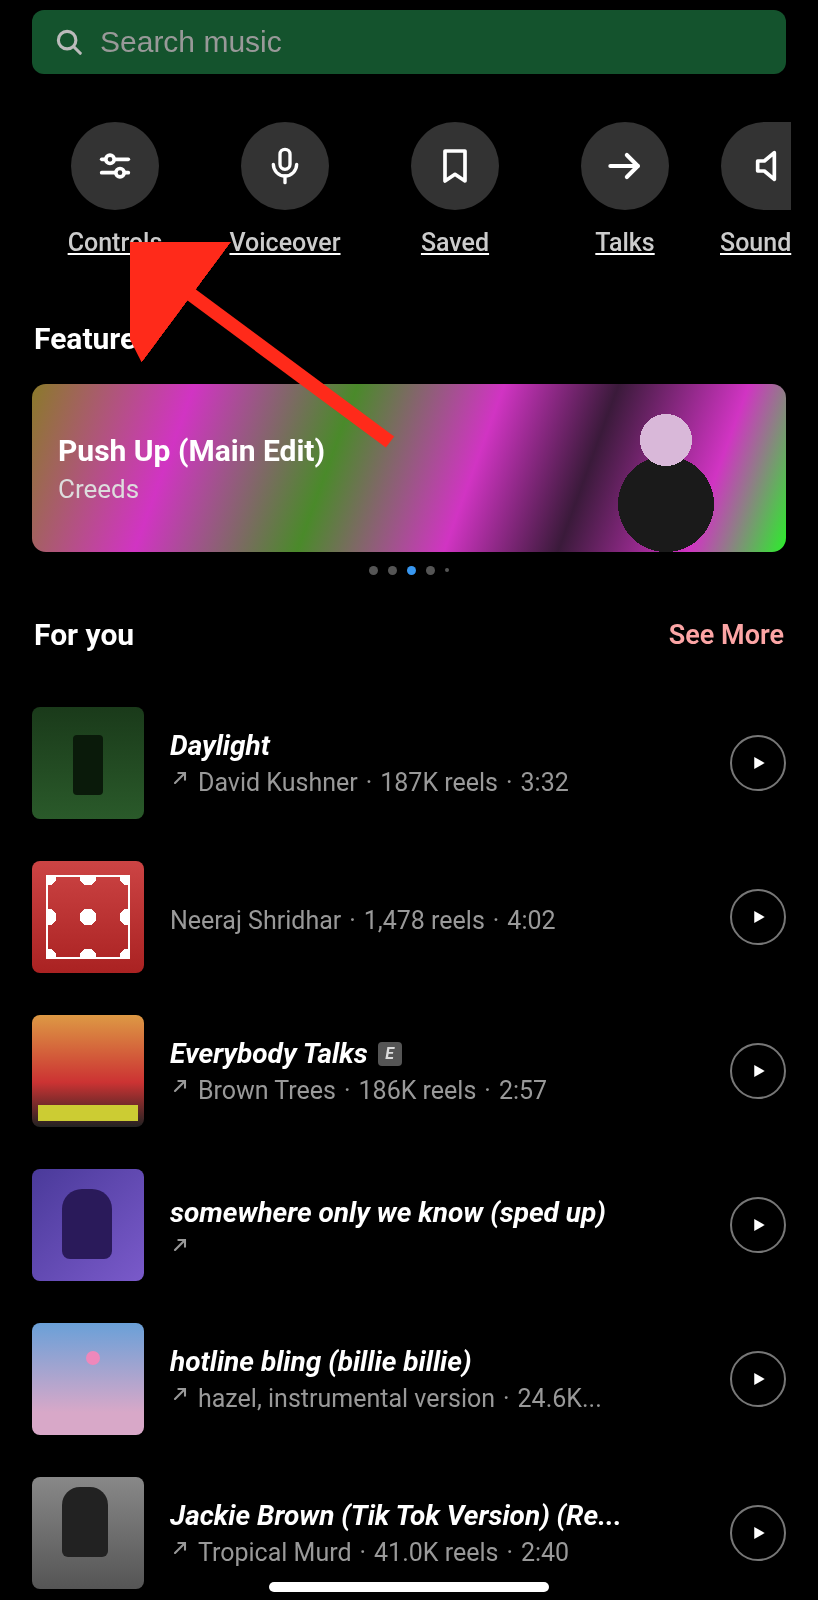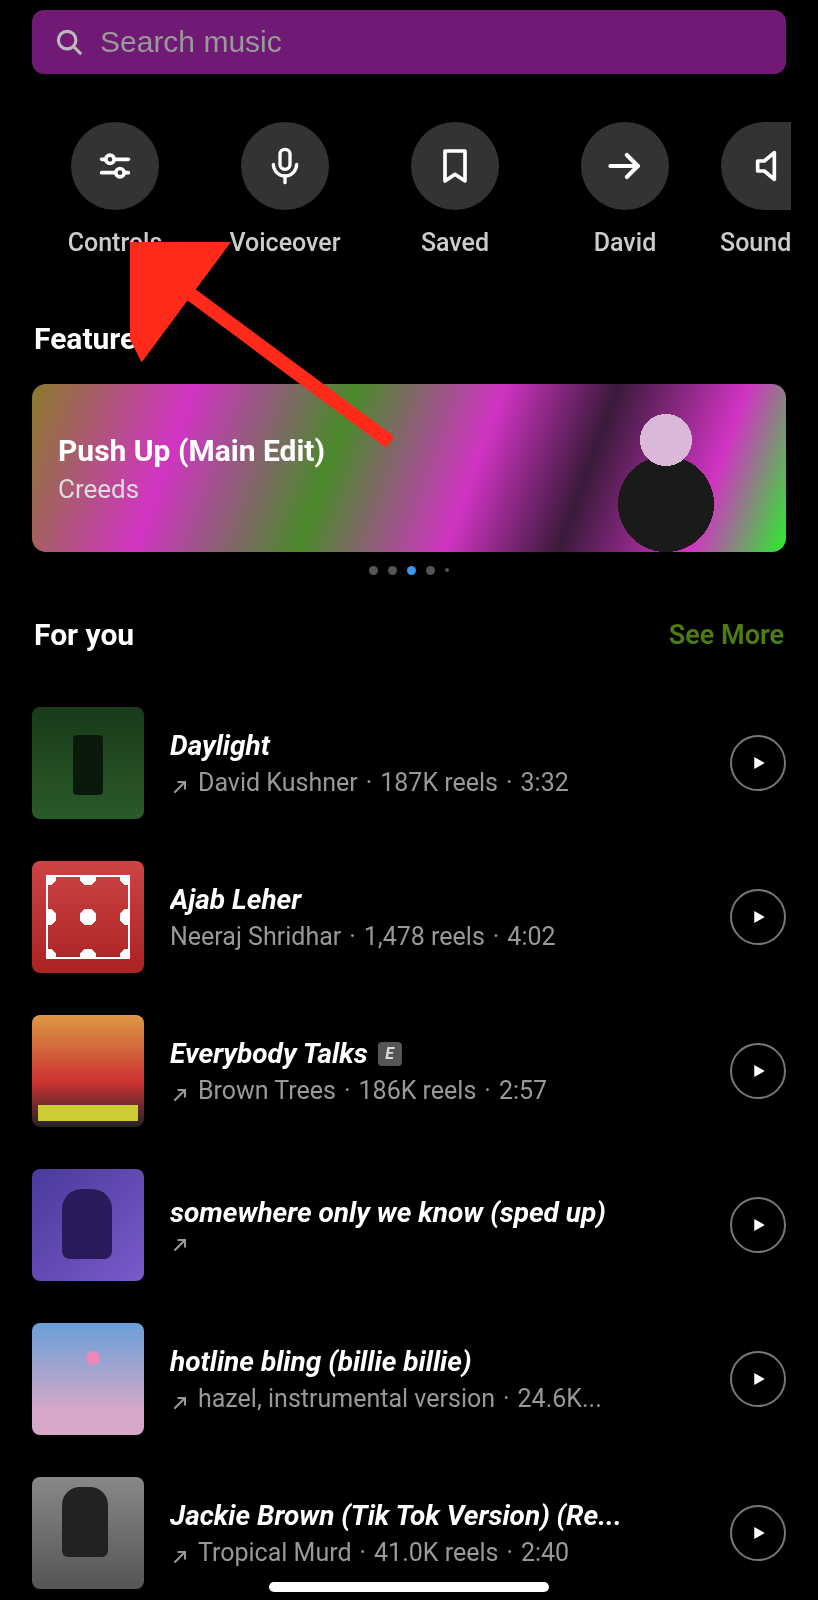--- a/index.html
+++ b/index.html
@@ -10,21 +10,21 @@
     color: #fff;
     font-family: -apple-system, BlinkMacSystemFont, "Segoe UI", Roboto, Helvetica, Arial, sans-serif;
     overflow: hidden;
     position: relative;
   }
 
   
   .search-bar {
     margin: 10px 32px 0 32px;
     height: 64px;
-    background: #701a75;
+    background: #14532d;
     border-radius: 12px;
     display: flex;
     align-items: center;
     padding: 0 22px;
     gap: 16px;
   }
   .search-bar svg { flex-shrink: 0; }
   .search-input {
     background: transparent;
     border: none;
@@ -34,20 +34,21 @@
     flex: 1;
   }
   .search-input::placeholder { color: #999; }
 
   
   .tool-row {
     display: flex;
     gap: 20px;
     padding: 48px 16px 0 40px;
     overflow-x: hidden;
+    text-decoration: underline;
   }
   .tool-item {
     display: flex;
     flex-direction: column;
     align-items: center;
     gap: 18px;
     min-width: 150px;
   }
   .tool-btn {
     width: 88px;
@@ -72,21 +73,21 @@
     padding: 64px 34px 18px 34px;
     font-size: 30px;
     font-weight: 700;
     display: flex;
     justify-content: space-between;
     align-items: center;
   }
   .see-more {
     font-size: 27px;
     font-weight: 600;
-    color: #4d7c0f;
+    color: #fca5a5;
   }
 
   .featured-card {
     margin: 10px 32px 0 32px;
     height: 168px;
     border-radius: 14px;
     position: relative;
     overflow: hidden;
     background: linear-gradient(110deg, #8a7a2a 0%, #d134c3 20%, #4a8a2a 40%, #d134c3 58%, #3a1a3a 72%, #d134c3 88%, #2aef2a 100%);
     display: flex;
@@ -157,21 +158,21 @@
     color: #ddd;
   }
   .t-sub {
     font-size: 25px;
     color: #999;
     margin-top: 6px;
     white-space: nowrap;
     overflow: hidden;
     text-overflow: ellipsis;
     display: flex;
-    align-items: flex-end;
+    align-items: flex-start;
     gap: 8px;
   }
   .trend-icon { display:inline-flex; }
   .play-btn {
     width: 56px;
     height: 56px;
     border-radius: 50%;
     border: 2px solid #777;
     display: flex;
     align-items: center;
@@ -258,21 +259,21 @@
     <span class="tool-label">Saved</span>
   </div>
 
   <div class="tool-item">
     <div class="tool-btn">
       <svg width="44" height="44" viewBox="0 0 24 24" fill="none" stroke="#fff" stroke-width="2.2" stroke-linecap="round" stroke-linejoin="round">
           <line x1="4" y1="12" x2="19" y2="12"></line>
           <polyline points="13 6 19 12 13 18"></polyline>
         </svg>
     </div>
-    <span class="tool-label">David</span>
+    <span class="tool-label">Talks</span>
   </div>
 
   <div class="tool-item cut">
     <div class="tool-btn">
       <svg width="40" height="40" viewBox="0 0 24 24" fill="none" stroke="#fff" stroke-width="2.2" stroke-linejoin="round">
           <path d="M4 9v6h4l6 5V4L8 9H4z"></path>
         </svg>
     </div>
     <span class="tool-label">Sound</span>
   </div>
@@ -324,23 +325,20 @@
     <div class="play-btn">
         <svg width="18" height="18" viewBox="0 0 24 24" fill="#fff">
           <path d="M7 4l14 8-14 8z"></path>
         </svg>
       </div>
   </div>
 
   <div class="track">
     <div class="art art2"></div>
     <div class="meta">
-      <div class="t-title">
-          <span>Ajab Leher</span>
-        </div>
       <div class="t-sub">
         <span>Neeraj Shridhar</span> · <span>1,478 reels</span> · <span>4:02</span>
       </div>
     </div>
     <div class="play-btn">
         <svg width="18" height="18" viewBox="0 0 24 24" fill="#fff">
           <path d="M7 4l14 8-14 8z"></path>
         </svg>
       </div>
   </div>

